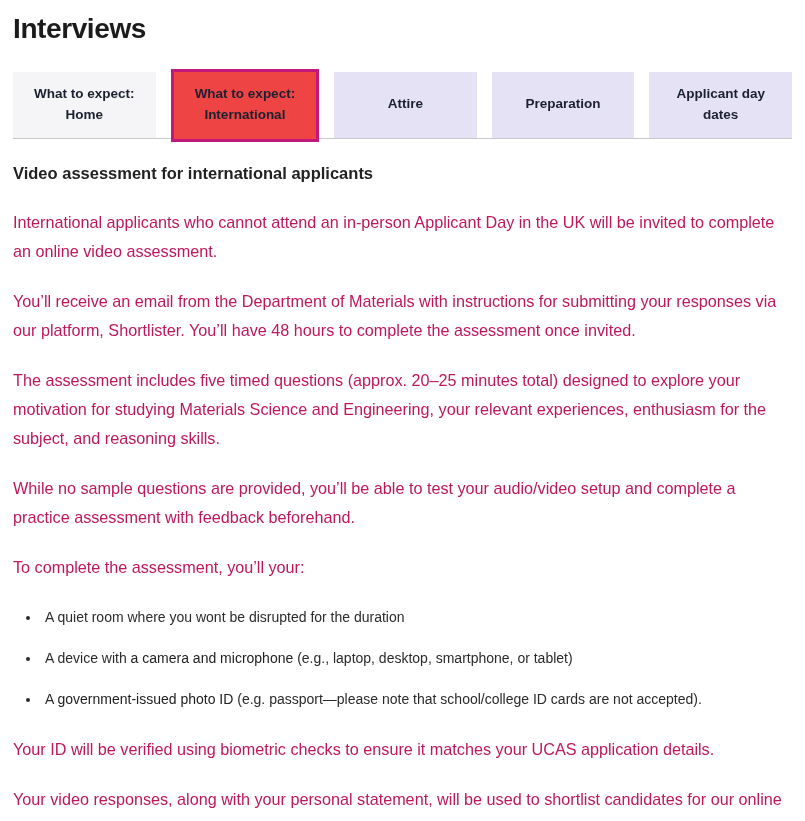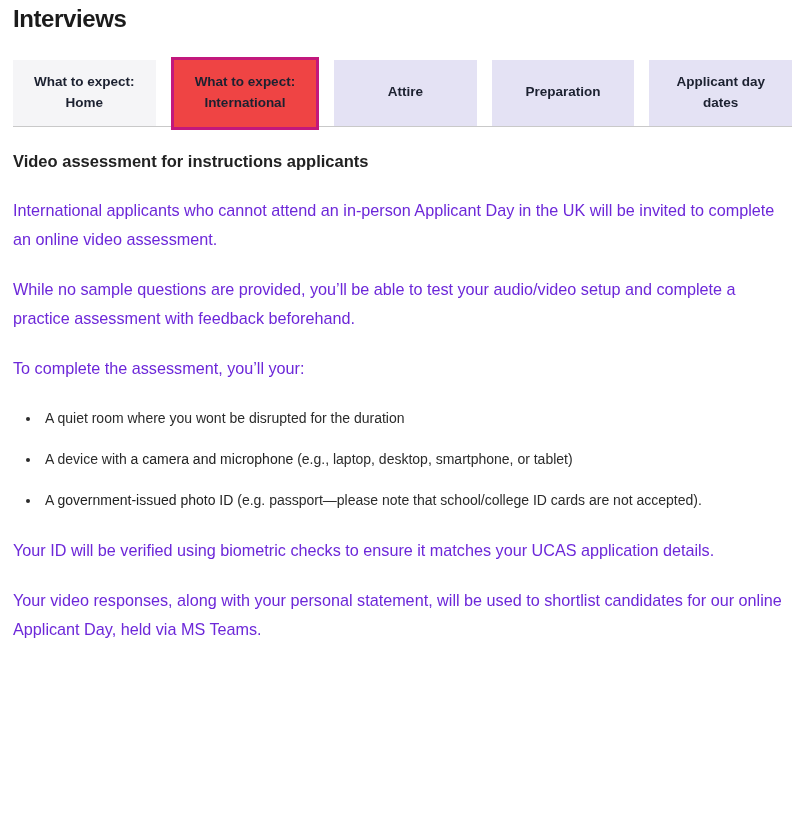--- a/index.html
+++ b/index.html
@@ -9,26 +9,26 @@
     background: #ffffff;
     font-family: "Liberation Sans", sans-serif;
     color: #2b2b2b;
   }
   .page {
     width: 805px;
     min-height: 821px;
     padding: 0 13px 10px 13px;
   }
   h1.page-title {
-    font-size: 24px;
+    font-size: 28px;
     font-weight: 800;
     color: #1b1b1b;
     letter-spacing: -0.4px;
     margin: 0;
-    padding-top: 5px;
+    padding-top: 12px;
     line-height: 1.2;
   }
   .tab-bar {
     display: flex;
     gap: 15px;
     margin-top: 26px;
     border-bottom: 1px solid #c9c9c9;
     position: relative;
   }
   .tab {
@@ -60,21 +60,21 @@
     font-size: 16.5px;
     font-weight: 700;
     color: #222222;
     margin: 0 0 22px 0;
     line-height: 1.45;
   }
   .content p {
     font-size: 16.2px;
     line-height: 29px;
     margin: 9px 0 21px 0;
-    color: #6d28d9;
+    color: #be185d;
   }
   .content ul {
     margin: 0 0 21px 0;
     padding-left: 28px;
   }
   .content li {
     font-size: 14px;
     line-height: 29px;
     margin-bottom: 12px;
     padding-left: 4px;
@@ -100,24 +100,26 @@
       </div>
       <div class="tab">
         <span>Preparation</span>
       </div>
       <div class="tab">
         <span>Applicant day dates</span>
       </div>
     </div>
 
   <div class="content">
-    <h2 class="content-heading">Video assessment for instructions applicants</h2>
+    <h2 class="content-heading">Video assessment for international applicants</h2>
 
     <div id="paras-before">
         <p>International applicants who cannot attend an in-person Applicant Day in the UK will be invited to complete an online video assessment.</p>
+        <p>You’ll receive an email from the Department of Materials with instructions for submitting your responses via our platform, Shortlister. You’ll have 48 hours to complete the assessment once invited.</p>
+        <p>The assessment includes five timed questions (approx. 20–25 minutes total) designed to explore your motivation for studying Materials Science and Engineering, your relevant experiences, enthusiasm for the subject, and reasoning skills.</p>
         <p>While no sample questions are provided, you’ll be able to test your audio/video setup and complete a practice assessment with feedback beforehand.</p>
       </div>
 
     <p>To complete the assessment, you’ll your:</p>
 
     <ul id="req-list">
         <li><span>A quiet room where you wont be disrupted for the duration</span></li>
         <li><span>A device with </span><strong>a camera and microphone</strong><span> (e.g., laptop, desktop, smartphone, or tablet)</span></li>
         <li><span>A </span><strong>government-issued photo ID</strong><span> (e.g. passport—please note that school/college ID cards are not accepted).</span></li>
       </ul>

